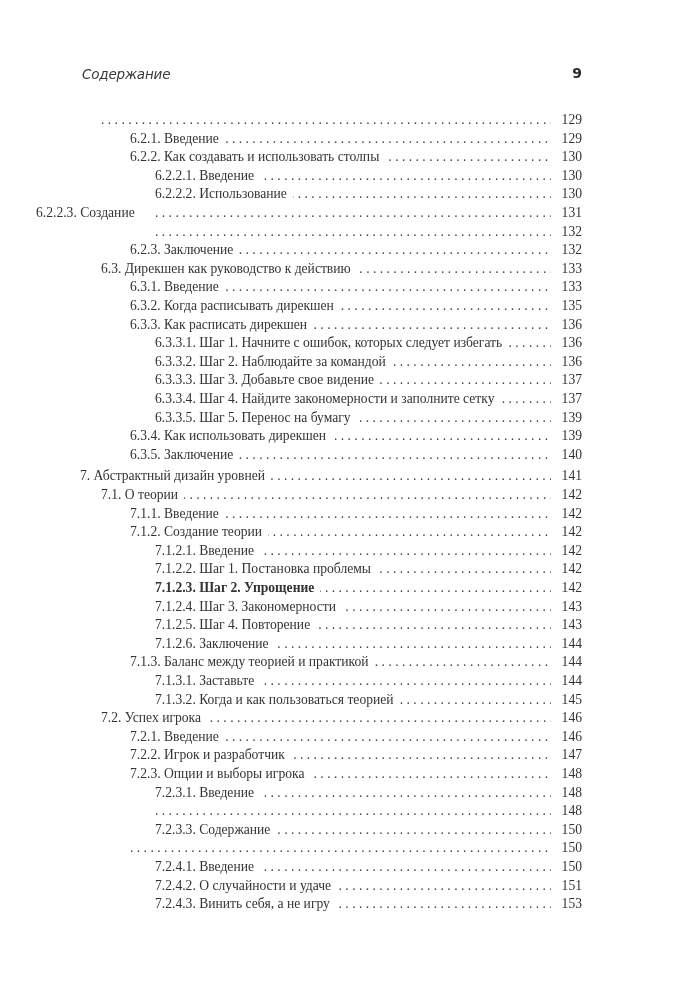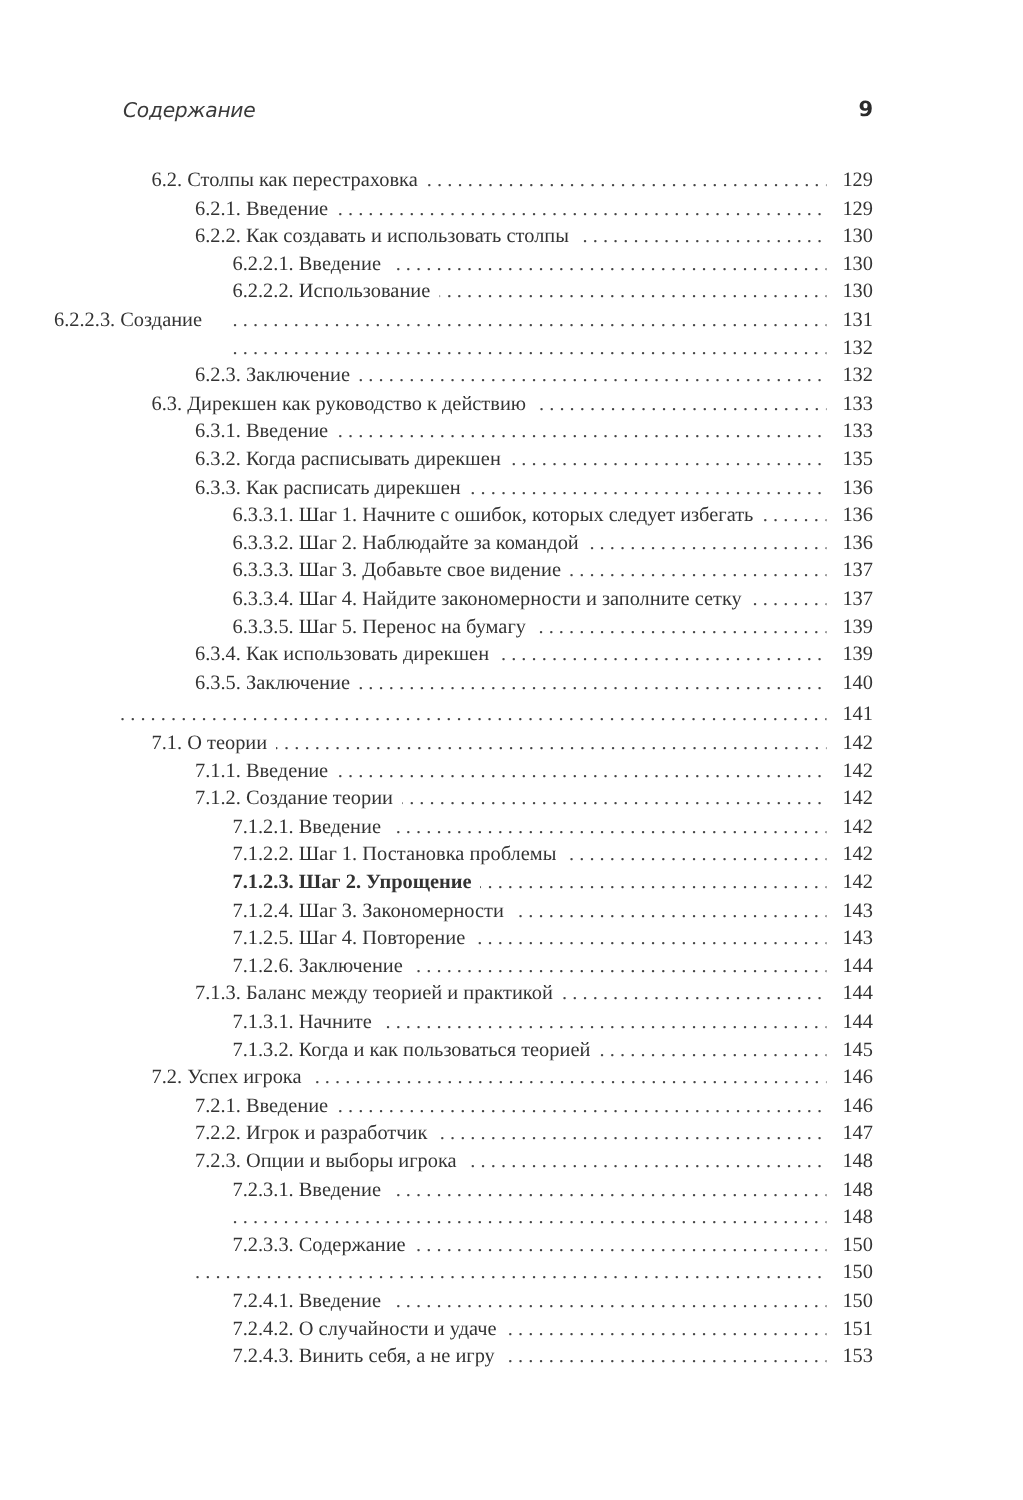--- a/index.html
+++ b/index.html
@@ -91,21 +91,20 @@
 <body>
 
 <div class="header">
   <span class="header-title">Содержание</span>
   <span class="header-page">9</span>
 </div>
 
 <div class="toc" id="toc">
     <div class="toc-row lvl1" style="top: 0px;">
       <span class="leader" style="left: 101px; width: 450px;">........................................................................................................................</span>
-      <span class="label" style="position: relative; z-index: 2;">6.2. Столпы как перестраховка</span>
       <span class="page">129</span>
     </div>
     <div class="toc-row lvl2" style="top: 18.6px;">
       <span class="leader" style="left: 130px; width: 421px;">........................................................................................................................</span>
       <span class="label" style="position: relative; z-index: 2;">6.2.1. Введение</span>
       <span class="page">129</span>
     </div>
     <div class="toc-row lvl2" style="top: 37.2px;">
       <span class="leader" style="left: 130px; width: 421px;">........................................................................................................................</span>
       <span class="label" style="position: relative; z-index: 2;">6.2.2. Как создавать и использовать столпы</span>
@@ -185,20 +184,21 @@
       <span class="label" style="position: relative; z-index: 2;">6.3.4. Как использовать дирекшен</span>
       <span class="page">139</span>
     </div>
     <div class="toc-row lvl2" style="top: 334.8px;">
       <span class="leader" style="left: 130px; width: 421px;">........................................................................................................................</span>
       <span class="label" style="position: relative; z-index: 2;">6.3.5. Заключение</span>
       <span class="page">140</span>
     </div>
     <div class="toc-row lvl0" style="top: 356.4px;">
       <span class="leader" style="left: 80px; width: 471px;">........................................................................................................................</span>
+      <span class="label" style="position: relative; z-index: 2;">7. Абстрактный дизайн уровней</span>
       <span class="page">141</span>
     </div>
     <div class="toc-row lvl1" style="top: 375px;">
       <span class="leader" style="left: 101px; width: 450px;">........................................................................................................................</span>
       <span class="label" style="position: relative; z-index: 2;">7.1. О теории</span>
       <span class="page">142</span>
     </div>
     <div class="toc-row lvl2" style="top: 393.6px;">
       <span class="leader" style="left: 130px; width: 421px;">........................................................................................................................</span>
       <span class="label" style="position: relative; z-index: 2;">7.1.1. Введение</span>
@@ -239,21 +239,21 @@
       <span class="label" style="position: relative; z-index: 2;">7.1.2.6. Заключение</span>
       <span class="page">144</span>
     </div>
     <div class="toc-row lvl2" style="top: 542.4px;">
       <span class="leader" style="left: 130px; width: 421px;">........................................................................................................................</span>
       <span class="label" style="position: relative; z-index: 2;">7.1.3. Баланс между теорией и практикой</span>
       <span class="page">144</span>
     </div>
     <div class="toc-row lvl3" style="top: 561px;">
       <span class="leader" style="left: 155px; width: 396px;">........................................................................................................................</span>
-      <span class="label" style="position: relative; z-index: 2;">7.1.3.1. Начните</span>
+      <span class="label" style="position: relative; z-index: 2;">7.1.3.1. Заставьте</span>
       <span class="page">144</span>
     </div>
     <div class="toc-row lvl3" style="top: 579.6px;">
       <span class="leader" style="left: 155px; width: 396px;">........................................................................................................................</span>
       <span class="label" style="position: relative; z-index: 2;">7.1.3.2. Когда и как пользоваться теорией</span>
       <span class="page">145</span>
     </div>
     <div class="toc-row lvl1" style="top: 598.2px;">
       <span class="leader" style="left: 101px; width: 450px;">........................................................................................................................</span>
       <span class="label" style="position: relative; z-index: 2;">7.2. Успех игрока</span>

